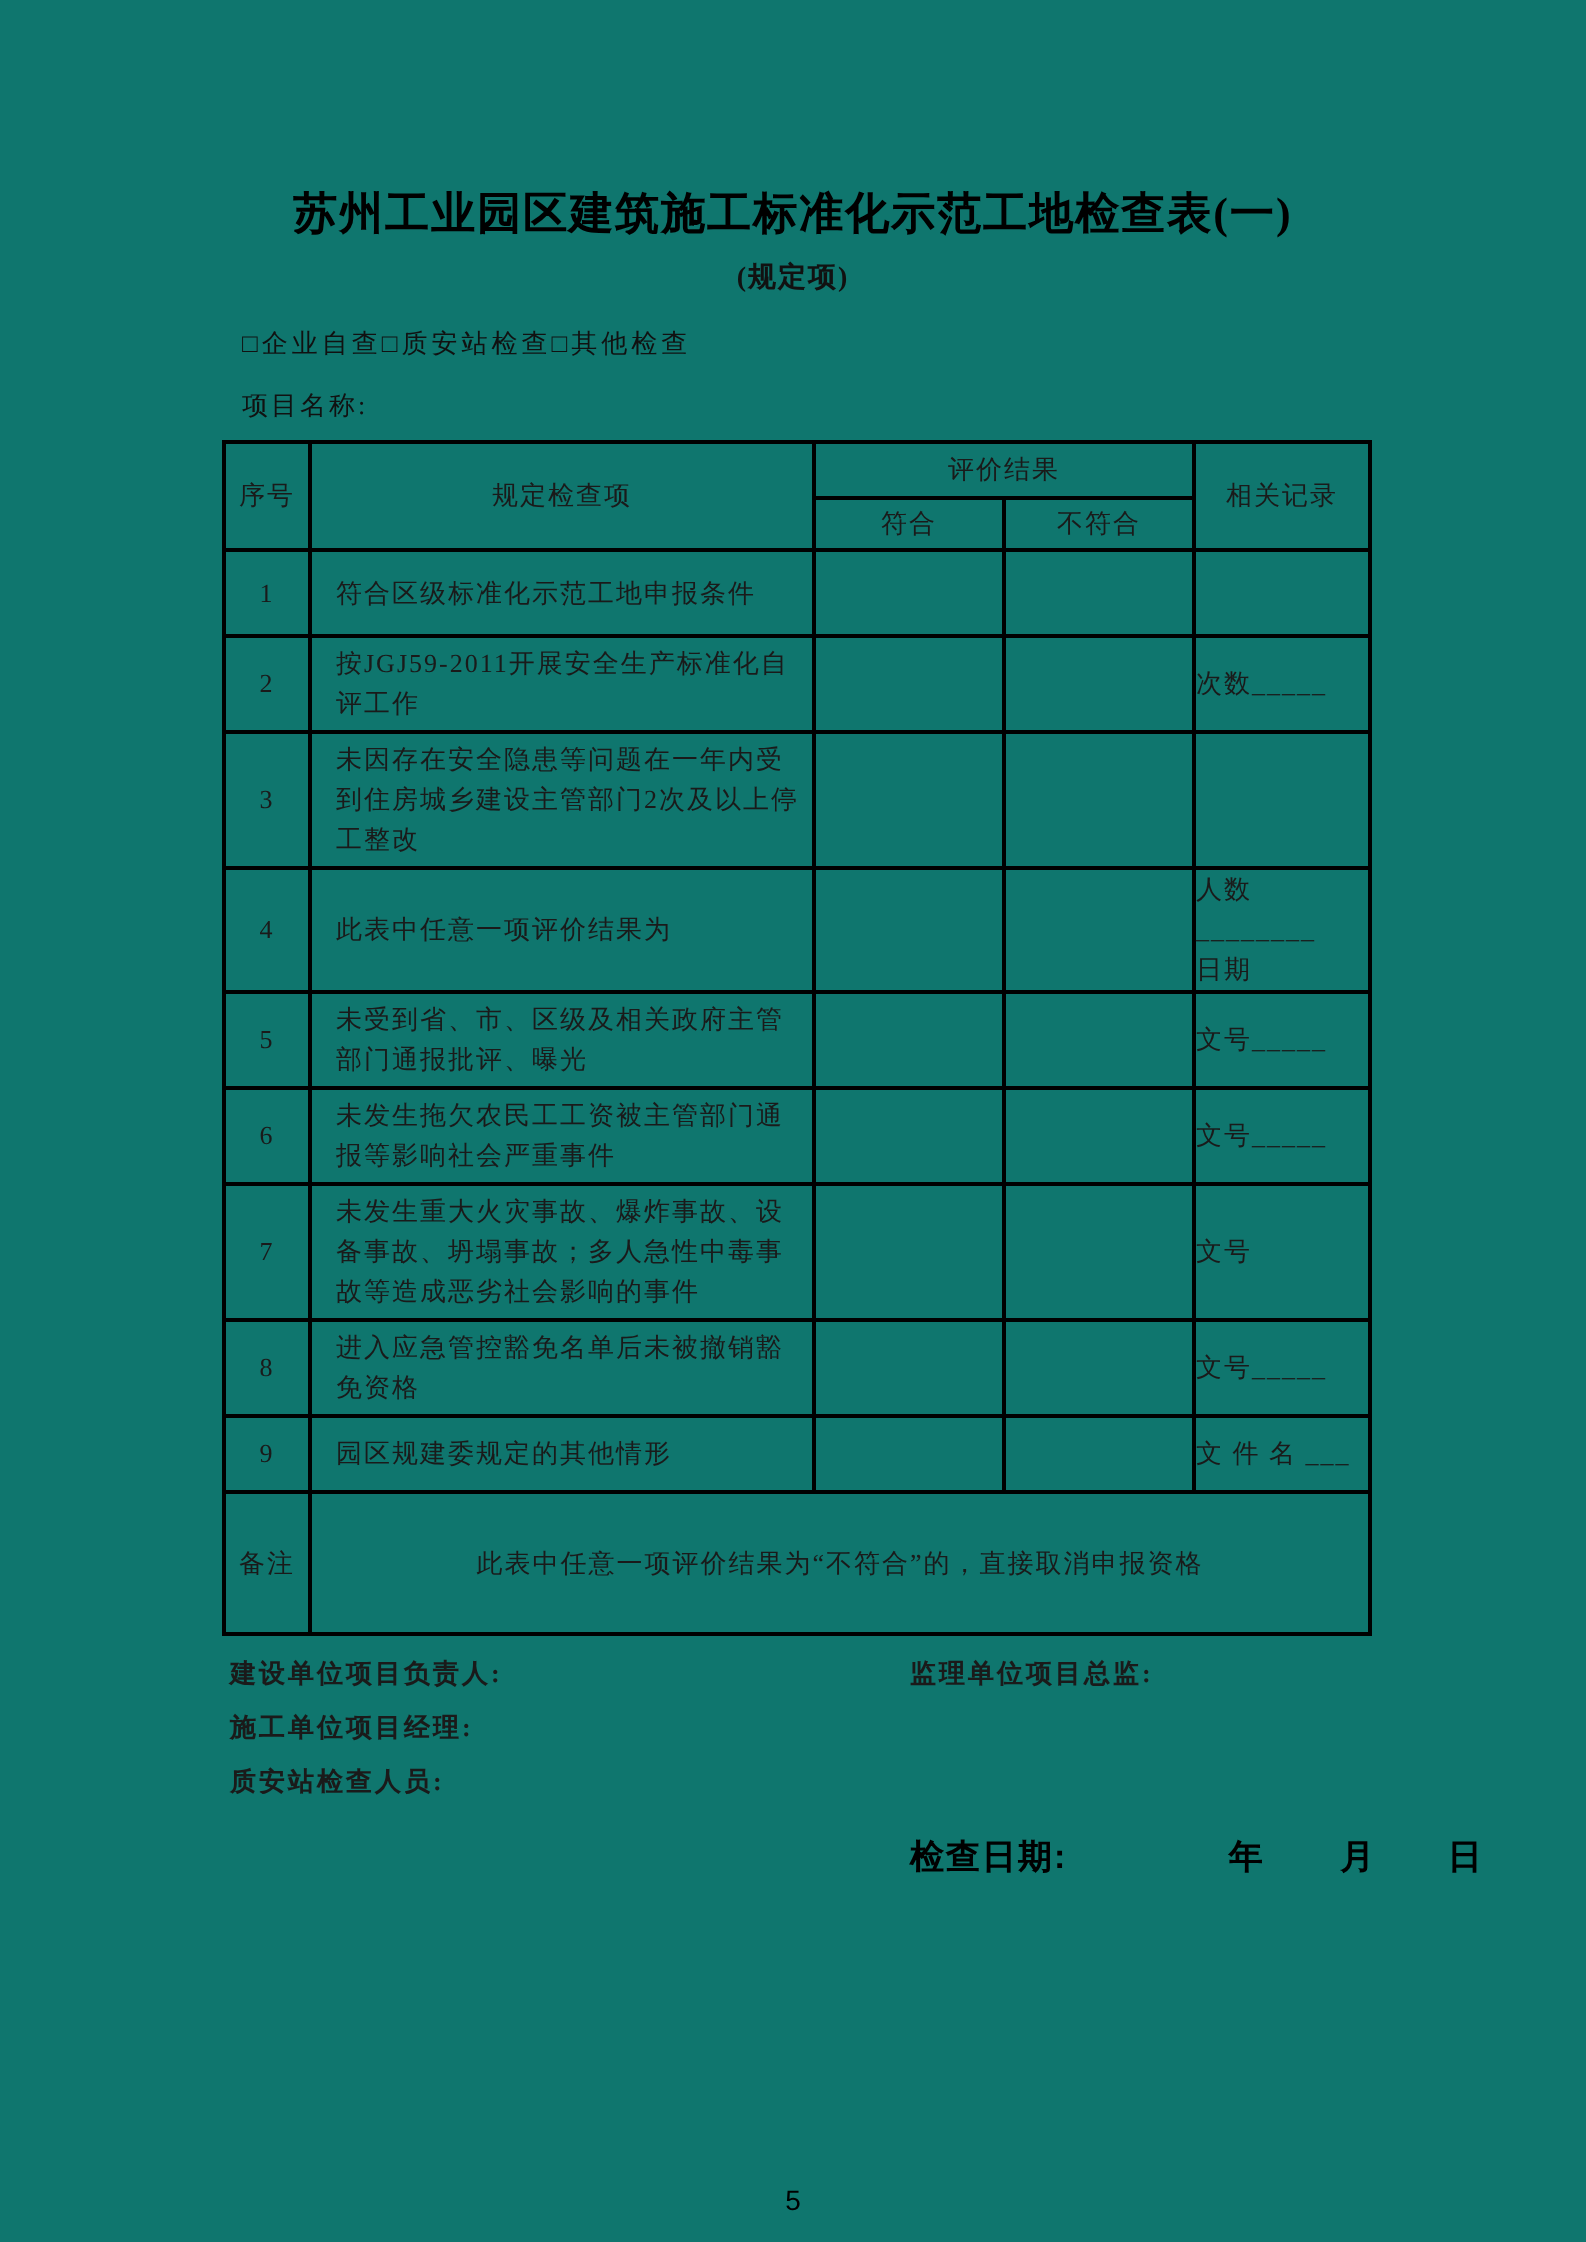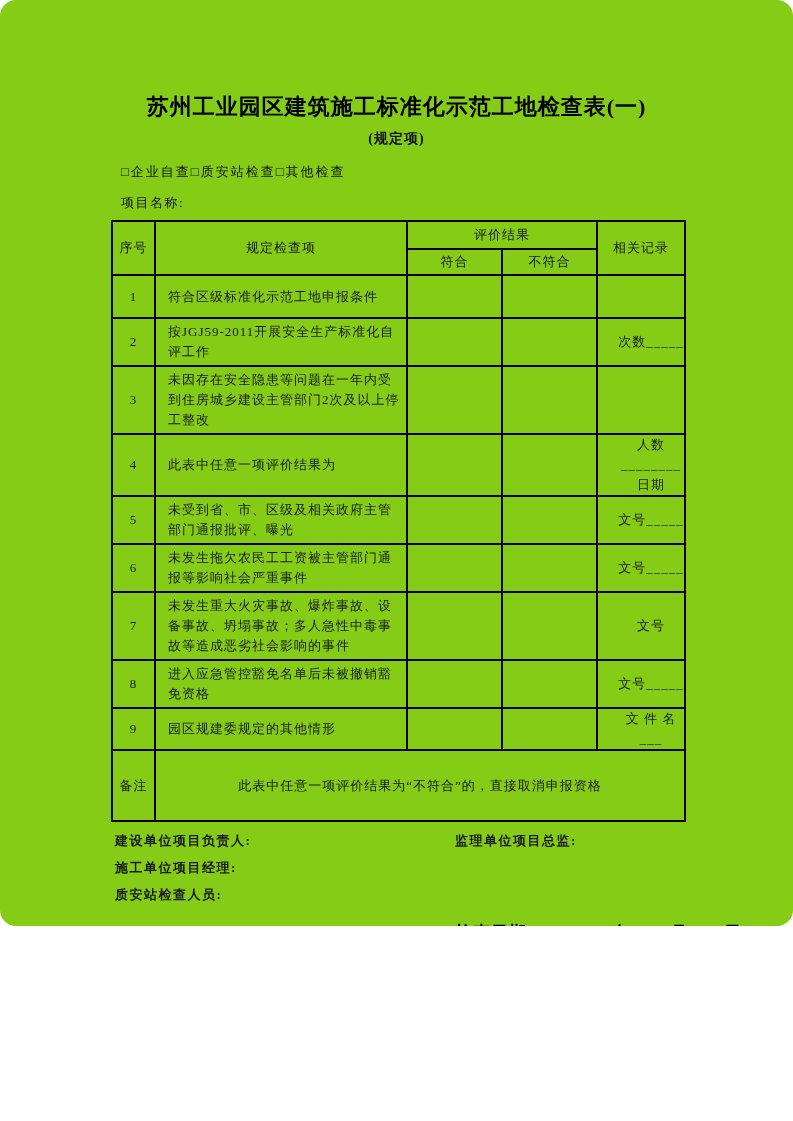--- a/index.html
+++ b/index.html
@@ -1,25 +1,24 @@
 <!DOCTYPE html>
 <html><head>
 <meta charset="utf-8">
 <style>
   * { margin: 0; padding: 0; box-sizing: border-box; }
   html, body { background: #ffffff; }
   .page {
     position: relative;
     width: 793px;
-    height: 926px;
-    background: #84cc16;
+    height: 1121px;
+    background: #0f766e;
     color: #111111;
     font-family: "Liberation Serif", "DejaVu Serif", serif;
     overflow: hidden;
-    border-radius: 16px;
   }
   .title {
     padding-top: 92px;
     text-align: center;
     font-size: 22px;
     font-weight: bold;
     letter-spacing: 1px;
     line-height: 30px;
     color: #000000;
   }
@@ -64,22 +63,22 @@
   col.c-pass { width: 95px; }
   col.c-fail { width: 95px; }
   col.c-rec  { width: 88px; }
   th.hd, td.num { text-align: center; }
   td.item {
     text-align: left;
     padding: 3px 6px 3px 12px;
     line-height: 20px;
   }
   td.rec {
-    text-align: center;
-    padding-left: 20px;
+    text-align: left;
+    padding-left: 0;
     line-height: 20px;
     white-space: pre-line;
   }
   td.note-label { text-align: center; }
   td.note-text { text-align: center; letter-spacing: 1px; }
   .sign-area { position: relative; width: 100%; }
   .sign-row {
     position: relative;
     margin-left: 115px;
     margin-top: 10px;

